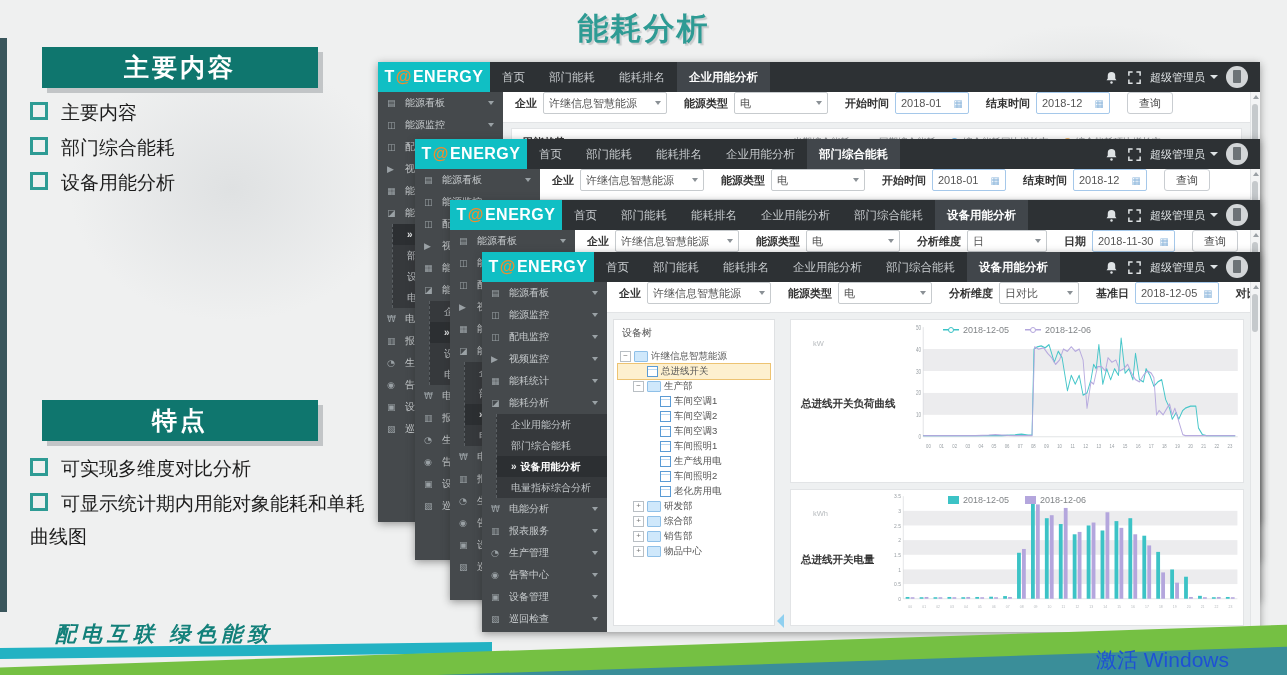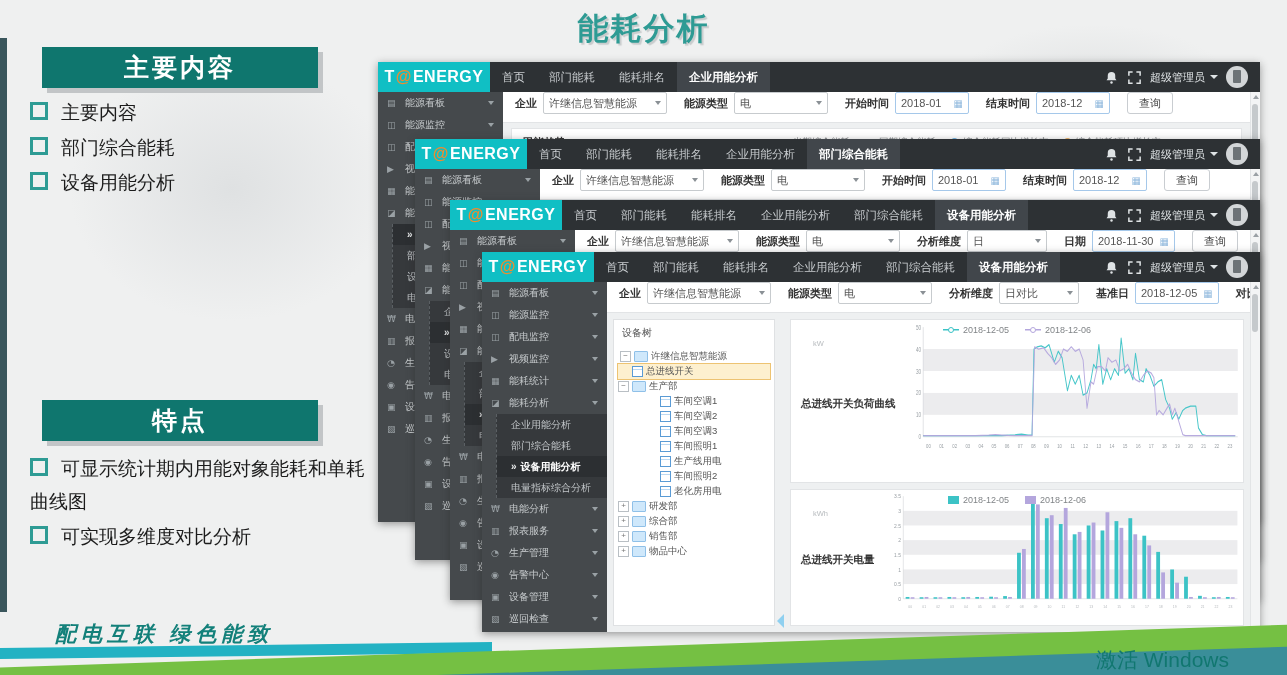--- a/index.html
+++ b/index.html
@@ -23,21 +23,21 @@
     box-shadow:5px 5px 0 #c2c5c7;z-index:5}
   .sec1{left:42px;top:47px}
   .sec2{left:42px;top:400px}
   .bullets{left:30px;width:348px;font-size:19px;color:#1c1c1c;line-height:33px;z-index:5}
   .b1{top:96px}
   .b2{top:452px}
   .bullet{margin:0 0 2px 0}
   .sq{display:inline-block;width:12px;height:12px;border:3px solid #2e9b94;margin-right:13px;transform:translateY(1px)}
   .slogan{left:55px;top:620px;font-size:21px;font-weight:bold;font-style:italic;
     color:#13807a;letter-spacing:5px;z-index:60;font-family:"Liberation Serif","DejaVu Serif",serif}
-  .watermark{right:58px;top:646px;font-size:21px;color:#0f766e;z-index:60;opacity:.95}
+  .watermark{right:58px;top:646px;font-size:21px;color:#1d4ed8;z-index:60;opacity:.95}
 
   
   .st-teal{left:0;top:645px;width:492px;height:11px;background:#23b2c3;transform:skewY(-.7deg);z-index:50}
   .st-green{left:-15px;top:668px;width:1320px;height:70px;background:#75c043;transform:rotate(-1.9deg);transform-origin:0 0;z-index:51}
   .st-dark{left:-15px;top:690px;width:1320px;height:80px;background:#3a8e99;transform:rotate(-1.9deg);transform-origin:0 0;z-index:52}
 
   
   .win{position:absolute;display:flex;flex-direction:column;overflow:hidden;background:#eef0f1;
        box-shadow:0 2px 8px rgba(40,40,40,.45)}
   .w1{left:378px;top:62px;width:882px;height:460px;z-index:10}
@@ -92,21 +92,21 @@
   .lg-mark{width:11px;height:8px;background:var(--c)}
   .lg-item.ring .lg-mark{width:7px;height:7px;border:1.5px solid var(--c);border-radius:50%;background:#fff}
   .xbody{flex:1}
 
   
   .main4{flex:1;display:flex;min-height:0}
   .tree{width:152px;flex:none;background:#fff;border:1px solid #dfe1e3;margin:6px 4px 6px 6px;
     padding:6px 4px;font-size:9.5px;color:#555;position:relative;overflow:hidden}
   .tree-title{font-size:10px;color:#555;margin:0 0 9px 4px}
   .tree-row{display:flex;align-items:center;gap:3px;height:15px;white-space:nowrap;cursor:pointer}
-  .lv0{padding-left:2px}.lv1{}.lv2{padding-left:28px}
+  .lv0{padding-left:2px}.lv1{padding-left:15px}.lv2{padding-left:28px}
   .exp{width:9px;height:9px;flex:none;border:1px solid #b9bfc4;background:#fff;color:#777;
     font-size:8px;line-height:8px;text-align:center}
   .exp:empty{visibility:hidden}
   .ic{width:12px;height:9px;flex:none}
   .folder .ic{background:#cfe8fb;border:1px solid #8fc0e8;border-radius:1px}
   .meter .ic{width:9px;height:9px;background:linear-gradient(#fff 2px,#bcd9f2 2px,#bcd9f2 3px,#fff 3px) #dceefb;border:1px solid #5a9bd5}
   .tree-row.selected{background:#fdf0cf;outline:1px solid #edc372}
   .collapse-tri{position:absolute;left:0;top:148px;width:0;height:0;border-top:7px solid transparent;
     border-bottom:7px solid transparent;border-right:7px solid #8fd0f0}
 
@@ -147,23 +147,23 @@
 
     <div class="bullet"><span class="sq"></span><span>部门综合能耗</span></div>
 
     <div class="bullet"><span class="sq"></span><span>设备用能分析</span></div>
 
 </div>
 
 <div class="abs sec-box sec2">特点</div>
 <div class="abs bullets b2">
 
+    <div class="bullet"><span class="sq"></span><span>可实现多维度对比分析</span></div>
+
     <div class="bullet"><span class="sq"></span><span>可显示统计期内用能对象能耗和单耗曲线图</span></div>
-
-    <div class="bullet"><span class="sq"></span><span>可实现多维度对比分析</span></div>
 
 
 </div>
 
 <div class="win w1">
   <div class="win-top">
     <div class="logo">
         <span>T</span>
         <span class="at">@</span>
         <span>ENERGY</span>

